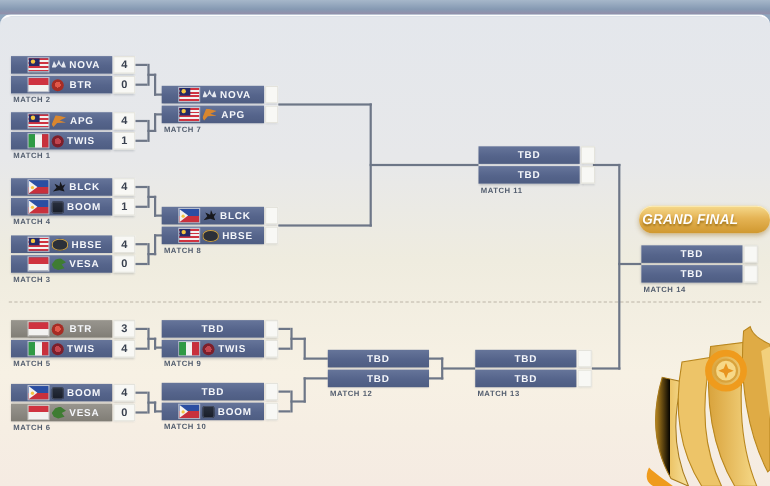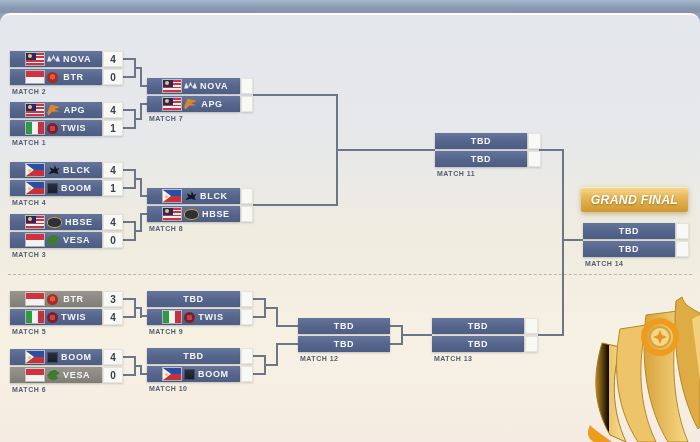--- a/index.html
+++ b/index.html
@@ -65,22 +65,22 @@
   .logo.hbse{width:15px;border-radius:50%/42%;
     background:#2c3039;box-shadow:inset 0 0 0 1px #c9a149}
   .logo.vesa{background:#3f7c33;
     clip-path:polygon(0 55%,25% 15%,60% 0,100% 35%,70% 55%,90% 85%,45% 100%,15% 85%)}
 
   
   .lh,.lv{position:absolute;background:#6d7687}
   .lh{height:2px}.lv{width:2px}
 
   
-  .gf{position:absolute;left:581px;top:187px;width:107px;height:25px;
-      display:flex;align-items:center;justify-content:center;border-radius:2px;
+  .gf{position:absolute;left:581px;top:187px;width:119px;height:25px;
+      display:flex;align-items:center;justify-content:flex-start;border-radius:12px;
       background:linear-gradient(180deg,#f6da8d 0%,#e5b455 45%,#d0982f 100%);
       box-shadow:0 2px 5px rgba(150,110,35,.45),inset 0 1px 0 #fceebb}
   .gf span{color:#fff;font-weight:bold;font-style:italic;font-size:13px;letter-spacing:.3px;
            transform:scaleX(.94);text-shadow:0 1px 2px #9c7118;white-space:nowrap}
 
   .trophy{position:absolute;left:584px;top:285px;width:116px;height:157px}
 </style>
 </head>
 <body>
 

